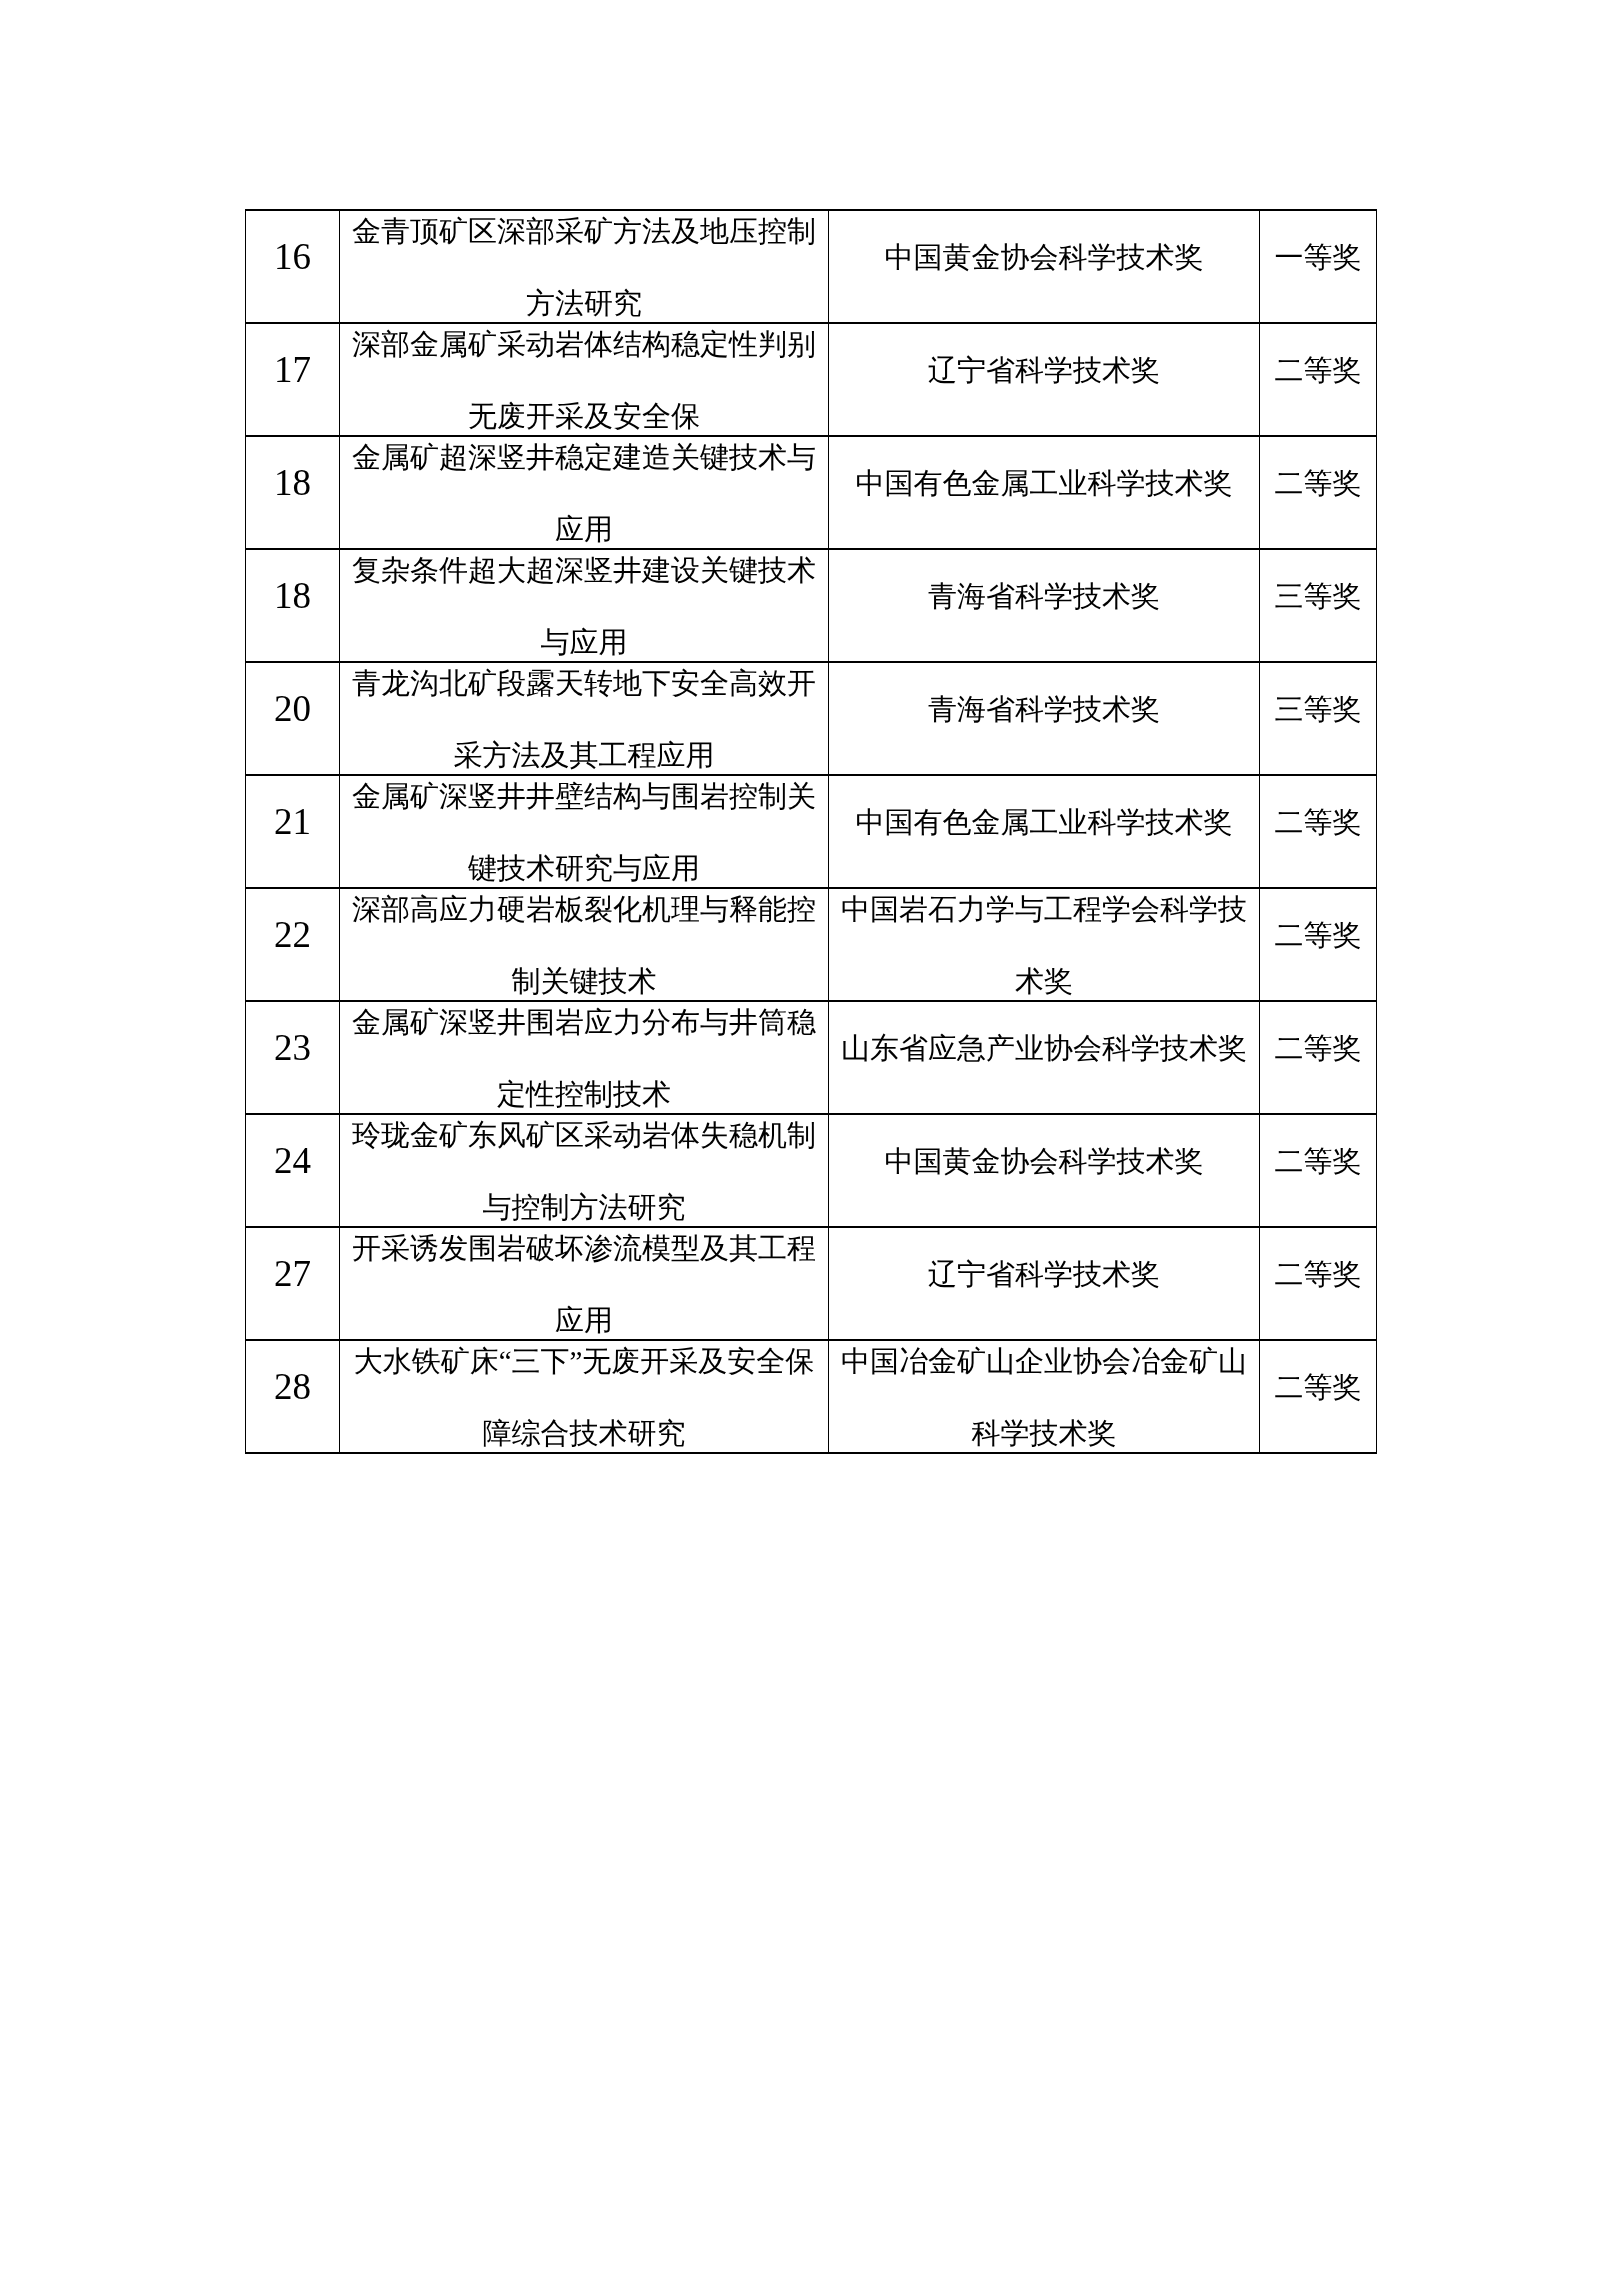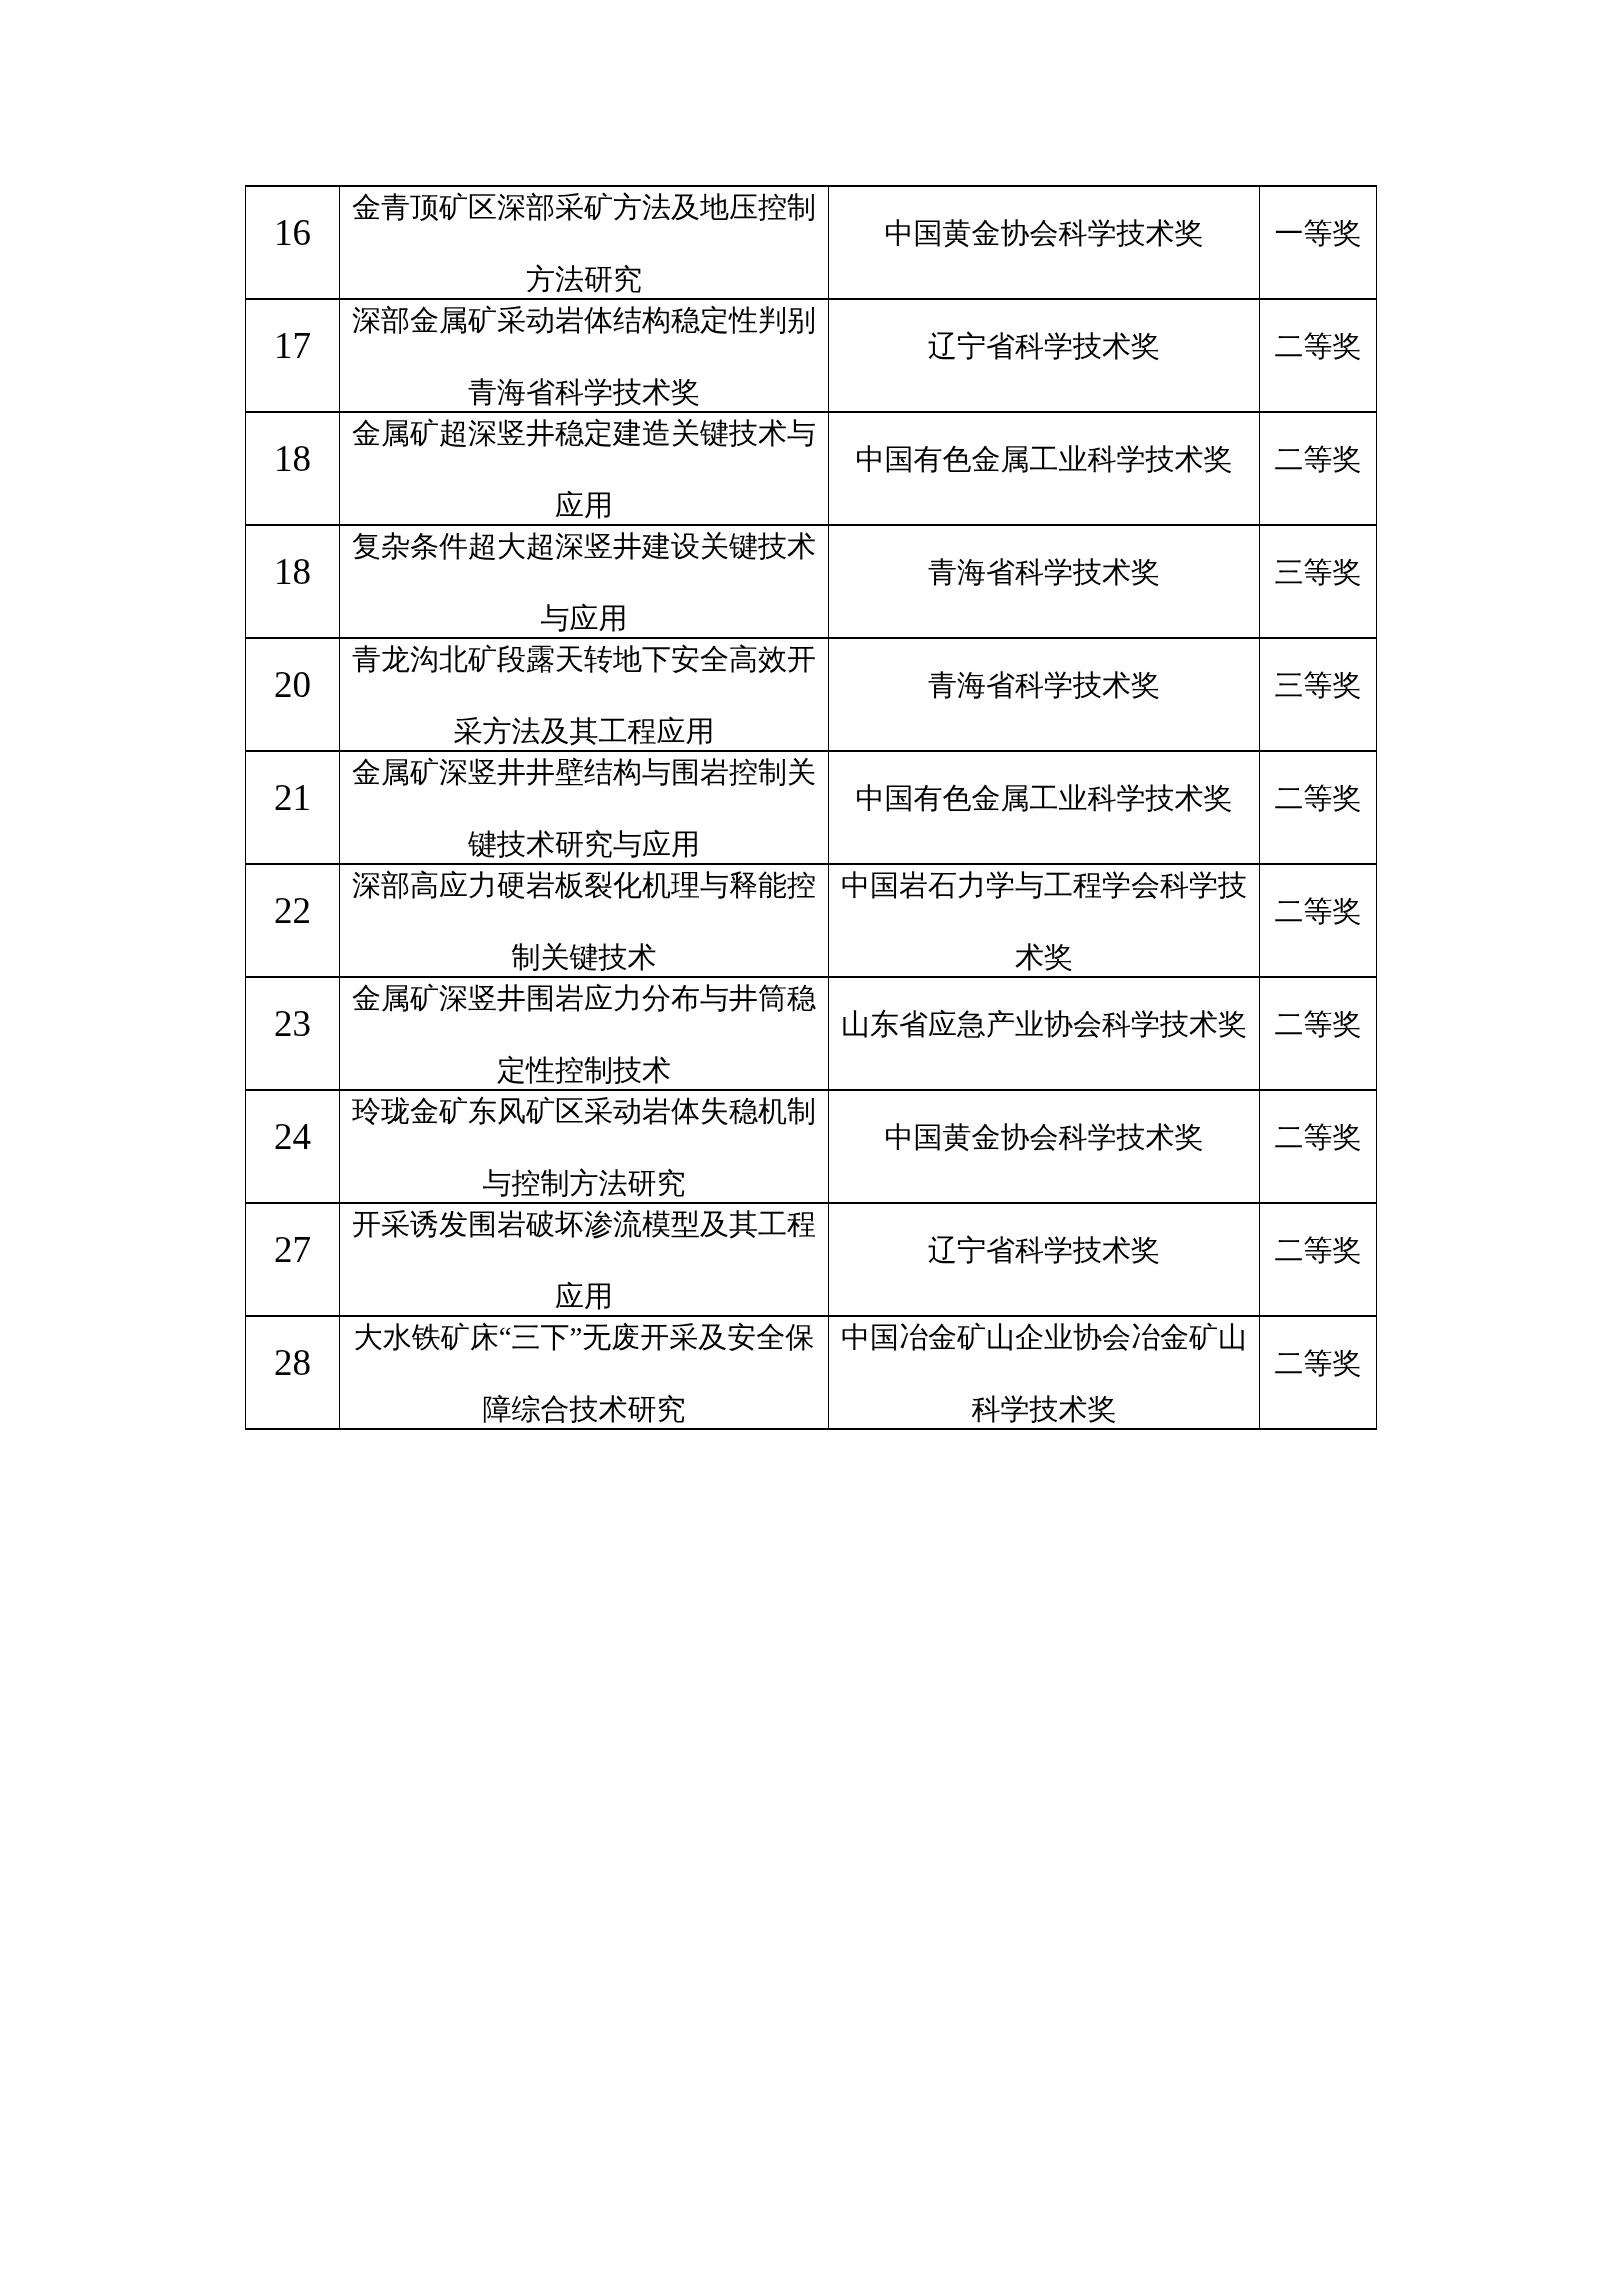--- a/index.html
+++ b/index.html
@@ -10,21 +10,21 @@
   body {
     width: 1623px;
     height: 2295px;
     position: relative;
     font-family: "Liberation Serif", "DejaVu Serif", serif;
     color: #000000;
   }
   table.awards-table {
     position: absolute;
     left: 245px;
-    top: 185px;
+    top: 209px;
     border-collapse: collapse;
     table-layout: fixed;
   }
   table.awards-table td {
     padding: 0;
     border-left: 1.3px solid #000;
     border-right: 1.3px solid #000;
     border-top: 2px solid #000;
     border-bottom: 2px solid #000;
     vertical-align: middle;
@@ -89,21 +89,21 @@
       </tr>
       <tr>
         <td>
           <div class="cellbox">
             <div class="txt num single">17</div>
           </div>
         </td>
         <td>
           <div class="cellbox">
             <div class="txt">深部金属矿采动岩体结构稳定性判别
-青海省科学技术奖</div>
+无废开采及安全保</div>
           </div>
         </td>
         <td>
           <div class="cellbox">
             <div class="txt single">辽宁省科学技术奖</div>
           </div>
         </td>
         <td>
           <div class="cellbox">
             <div class="txt single">二等奖</div>

